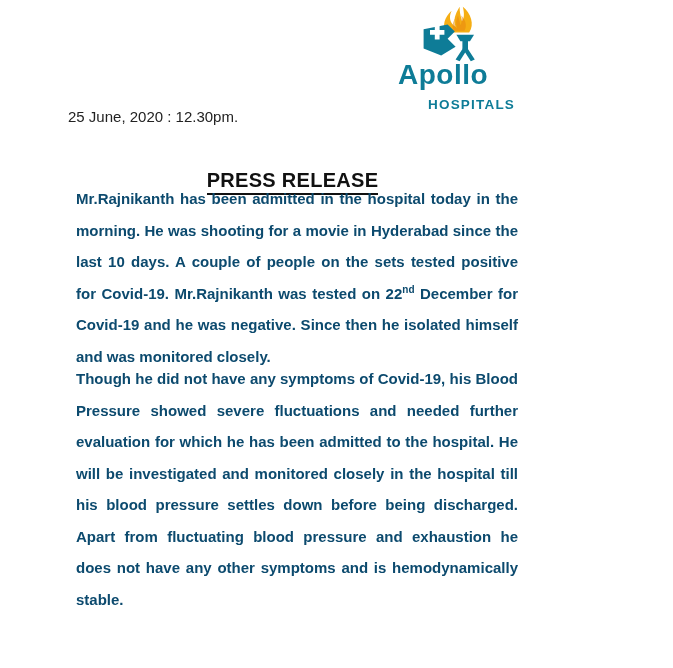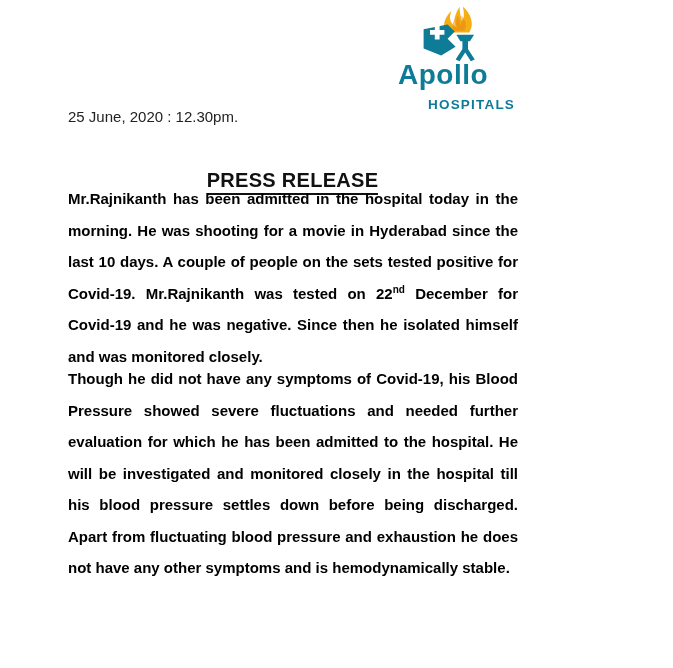--- a/index.html
+++ b/index.html
@@ -63,24 +63,24 @@
     margin-top: 31px;
   }
   .title-inner {
     display: inline-block;
     border-bottom: 2.5px solid #111111;
     padding-bottom: 1px;
     letter-spacing: 0.3px;
   }
   .para {
     position: absolute;
-    left: 68px; right: 72px;
+    left: 76px; right: 72px;
     font-size: 15px;
     font-weight: bold;
-    color: #000000;
+    color: #0c4a6e;
     line-height: 31.5px;
     text-align: justify;
   }
   .para-1 { top: 183px; }
   .para-2 { top: 363px; }
   .para sup {
     font-size: 10px;
     vertical-align: super;
     line-height: 0;
   }

